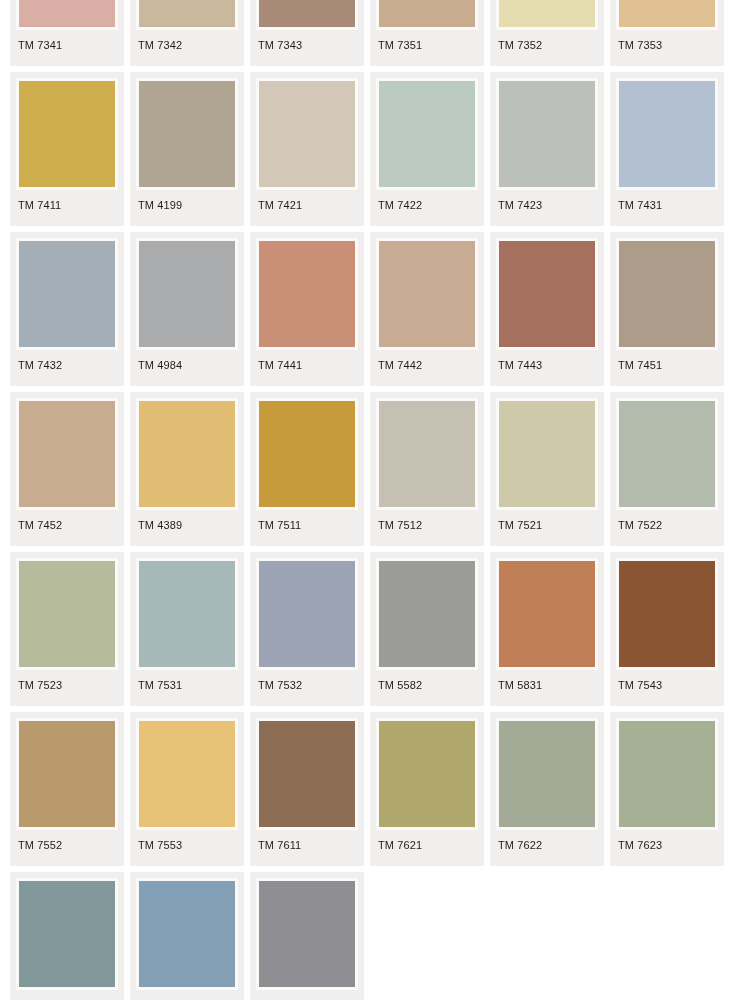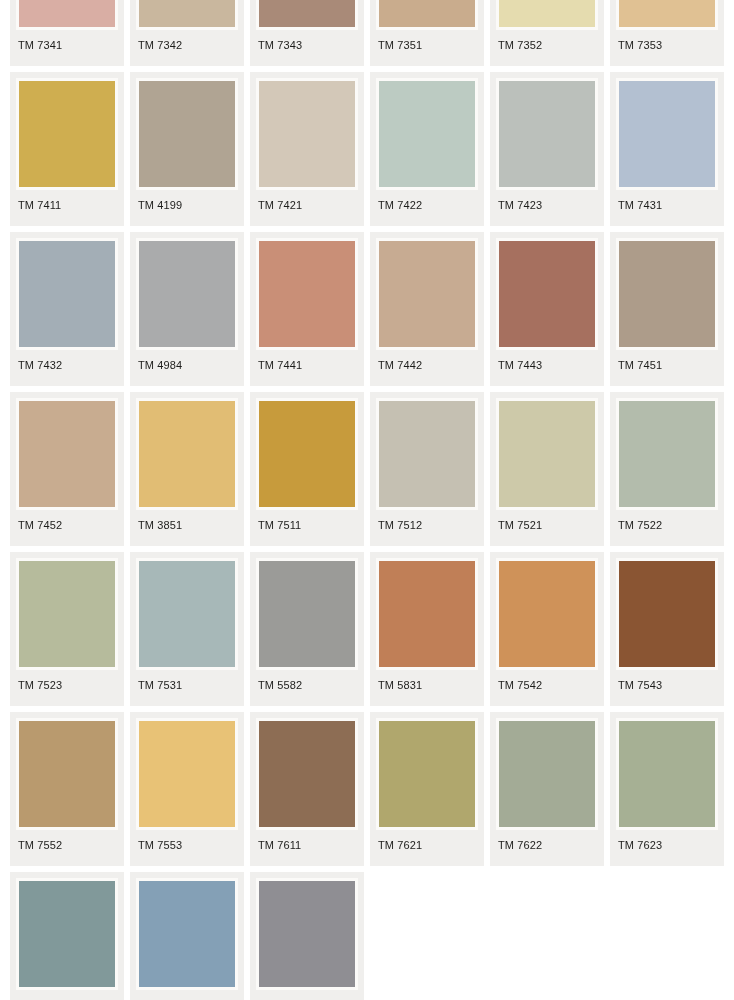--- a/index.html
+++ b/index.html
@@ -179,21 +179,21 @@
     <div class="swatch-card">
       <div class="swatch-chip-frame">
         <div class="swatch-chip" style="background: rgb(200, 172, 144);"></div>
       </div>
       <div class="swatch-label">TM 7452</div>
     </div>
     <div class="swatch-card">
       <div class="swatch-chip-frame">
         <div class="swatch-chip" style="background: rgb(225, 189, 116);"></div>
       </div>
-      <div class="swatch-label">TM 3851</div>
+      <div class="swatch-label">TM 4389</div>
     </div>
     <div class="swatch-card">
       <div class="swatch-chip-frame">
         <div class="swatch-chip" style="background: rgb(199, 155, 60);"></div>
       </div>
       <div class="swatch-label">TM 7511</div>
     </div>
     <div class="swatch-card">
       <div class="swatch-chip-frame">
         <div class="swatch-chip" style="background: rgb(197, 192, 178);"></div>
@@ -219,38 +219,38 @@
       <div class="swatch-label">TM 7523</div>
     </div>
     <div class="swatch-card">
       <div class="swatch-chip-frame">
         <div class="swatch-chip" style="background: rgb(167, 184, 184);"></div>
       </div>
       <div class="swatch-label">TM 7531</div>
     </div>
     <div class="swatch-card">
       <div class="swatch-chip-frame">
+        <div class="swatch-chip" style="background: rgb(155, 163, 180);"></div>
+      </div>
+      <div class="swatch-label">TM 7532</div>
+    </div>
+    <div class="swatch-card">
+      <div class="swatch-chip-frame">
         <div class="swatch-chip" style="background: rgb(155, 155, 152);"></div>
       </div>
       <div class="swatch-label">TM 5582</div>
     </div>
     <div class="swatch-card">
       <div class="swatch-chip-frame">
         <div class="swatch-chip" style="background: rgb(192, 127, 87);"></div>
       </div>
       <div class="swatch-label">TM 5831</div>
     </div>
     <div class="swatch-card">
       <div class="swatch-chip-frame">
-        <div class="swatch-chip" style="background: rgb(207, 146, 89);"></div>
-      </div>
-      <div class="swatch-label">TM 7542</div>
-    </div>
-    <div class="swatch-card">
-      <div class="swatch-chip-frame">
         <div class="swatch-chip" style="background: rgb(138, 85, 51);"></div>
       </div>
       <div class="swatch-label">TM 7543</div>
     </div>
     <div class="swatch-card">
       <div class="swatch-chip-frame">
         <div class="swatch-chip" style="background: rgb(185, 154, 110);"></div>
       </div>
       <div class="swatch-label">TM 7552</div>
     </div>

